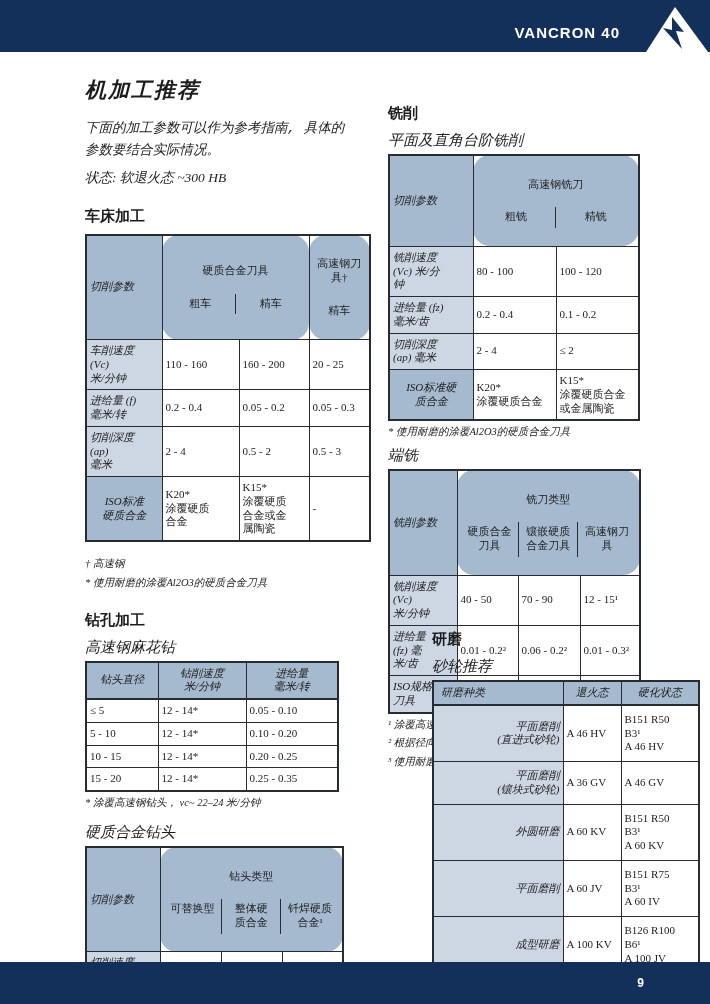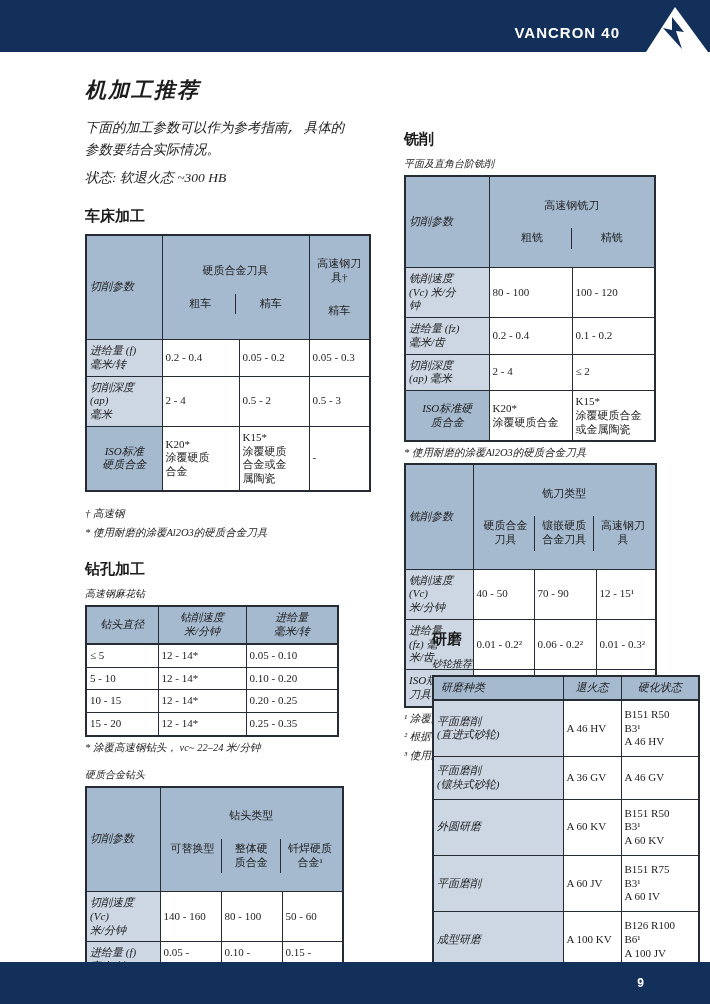--- a/index.html
+++ b/index.html
@@ -24,59 +24,59 @@
     font-weight:bold;font-size:15px;letter-spacing:1px;
   }
   .logo{position:absolute;top:7px;right:2px;width:62px;height:45px;}
   .page-num{
     position:absolute;bottom:14px;right:66px;color:#fff;
     font-family:"Liberation Sans","DejaVu Sans",sans-serif;font-size:12px;font-weight:bold;
   }
 
   
   .col-left{position:absolute;left:85px;top:76px;width:288px;}
-  .col-right-mill{position:absolute;left:388px;top:130px;width:268px;margin-left:16px;}
+  .col-right-mill{position:absolute;left:388px;top:104px;width:268px;}
   .col-right-grind{position:absolute;left:388px;top:630px;width:268px;padding-left:44px;}
 
   h1{font-size:21px;font-weight:bold;font-style:italic;margin:0 0 14px 0;letter-spacing:2px;}
   .body-text{font-size:13.5px;font-style:italic;line-height:1.65;margin:0;font-family:Liberation Mono, monospace;}
   .condition{font-size:13.5px;font-style:italic;margin:6px 0 6px 0;}
   h2{
     font-family:"Liberation Sans","DejaVu Sans",sans-serif;
     font-size:15px;font-weight:bold;margin:20px 0 8px 0;
   }
   h2.first{margin-top:0;}
-  .subtitle{font-size:10px;font-style:italic;margin:2px 0 4px 0;}
+  .subtitle{font-size:15px;font-style:italic;margin:2px 0 4px 0;}
 
   
   table.tbl{border-collapse:collapse;table-layout:fixed;margin:2px 0 0 0;}
   table.tbl td,table.tbl th{
     border:1px solid var(--border);font-size:11px;line-height:1.25;
     padding:4px 3px;vertical-align:middle;white-space:pre-line;
     font-weight:normal;
   }
   table.tbl{border:2px solid var(--border);}
   tr.hdr > td, tr.hdr > th{background:var(--header_blue);border-bottom:2px solid var(--border);font-style:italic;}
   td.corner{background:var(--header_blue);text-align:left;padding-left:7px;font-style:italic;}
-  td.comp{padding:0;background:var(--header_blue);}
+  td.comp{padding:0;background:var(--header_blue);border-radius:17px;}
   td.comp .grp{text-align:center;padding:4px 2px 2px 2px;}
   td.comp .subs{display:flex;}
   td.comp .subs span{flex:1;text-align:center;padding:3px 2px 4px 2px;}
   td.comp .subs span.dvd{border-left:1px solid var(--border);}
   td.param{background:var(--cell_blue);text-align:left;padding-left:7px;font-style:italic;}
   td.param.iso{background:var(--header_blue);text-align:center;padding-left:3px;}
   td.val{background:#fff;text-align:left;font-size:11.5px;}
   td.pad-lg{padding-top:9px;padding-bottom:9px;}
 
   .footnote{font-size:10.5px;font-style:italic;line-height:1.5;margin:3px 0 0 0;}
   .footnote.gap{margin-top:14px;}
 
   
   table.tbl.grind td{padding-top:7px;padding-bottom:7px;}
-  table.tbl.grind td.param{vertical-align:middle;}
+  table.tbl.grind td.param{vertical-align:middle;text-align:right;}
 </style>
 </head>
 <body>
 
 <div class="sheet">
 
   <div class="band-top"></div>
   <div class="brand">VANCRON 40</div>
   <div class="logo">
     <svg width="62" height="45" viewBox="0 0 62 45">
@@ -111,20 +111,28 @@
           </div>
         </td>
         <td class="comp">
           <div class="grp">高速钢刀具†</div>
           <div class="subs">
             <span>精车</span>
           </div>
         </td>
       </tr>
       <tr>
+        <td class="param">车削速度
+(Vc)
+米/分钟</td>
+        <td class="val">110 - 160</td>
+        <td class="val">160 - 200</td>
+        <td class="val">20 - 25</td>
+      </tr>
+      <tr>
         <td class="param">进给量 (f)
 毫米/转</td>
         <td class="val">0.2 - 0.4</td>
         <td class="val">0.05 - 0.2</td>
         <td class="val">0.05 - 0.3</td>
       </tr>
       <tr>
         <td class="param">切削深度
 (ap)
 毫米</td>
@@ -279,20 +287,21 @@
         <td class="val">K20*
 涂覆硬质合金</td>
         <td class="val">K15*
 涂覆硬质合金
 或金属陶瓷</td>
       </tr>
     </tbody>
       </table>
     <p class="footnote">* 使用耐磨的涂覆Al2O3的硬质合金刀具</p>
 
+    <p class="subtitle" style="margin-top:6px">端铣</p>
     <table class="tbl">
       <colgroup>
           <col style="width:68px">
           <col style="width:61px">
           <col style="width:62px">
           <col style="width:60px">
         </colgroup>
       <tbody>
           <tr>
         <td class="corner">铣削参数</td>

